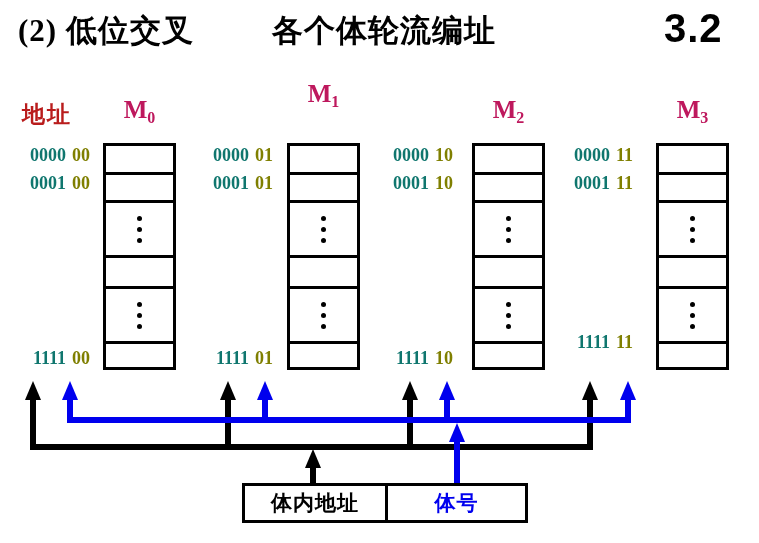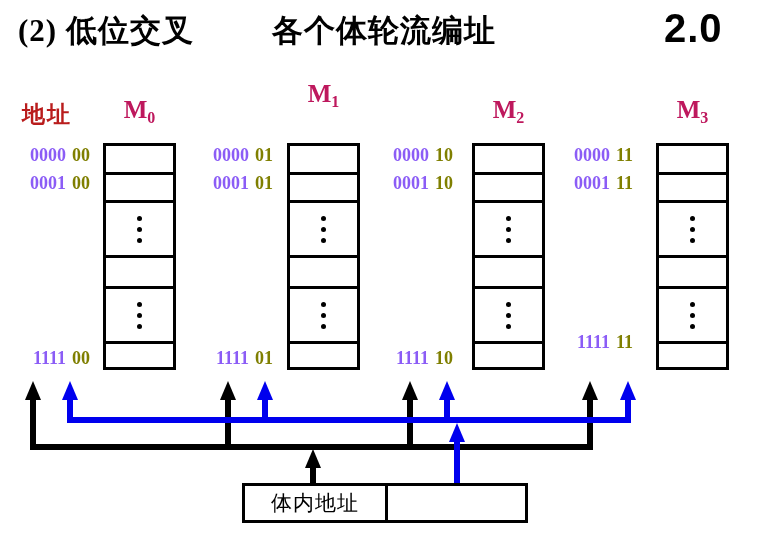--- a/index.html
+++ b/index.html
@@ -34,21 +34,21 @@
   .bank .cell + .cell{border-top:3px solid #000;}
   .c1{height:26px;} .c2{height:28px;} .c3{height:55px;}
   .c4{height:31px;} .c5{height:55px;} .c6{height:26px;}
   .vdots{display:flex;flex-direction:column;gap:6px;}
   .vdots span{width:5px;height:5px;border-radius:50%;background:#000;display:block;}
 
   
   .addr{
     font-size:18px;font-weight:bold;white-space:nowrap;text-align:right;width:110px;
   }
-  .addr .body{color:#8b5cf6;text-align:right;}
+  .addr .body{color:#0f766e;text-align:right;}
   .addr .bank-bits{color:#7f7f00;margin-left:6px;}
 
   
   .hline-black{background:#000;height:6px;z-index:2;}
   .hline-blue{background:#0000ee;height:6px;z-index:3;}
   .shaft-black{background:#000;width:6px;z-index:2;}
   .shaft-blue{background:#0000ee;width:6px;z-index:3;}
   .head{
     width:0;height:0;border-left:8px solid transparent;border-right:8px solid transparent;
     z-index:4;
@@ -56,31 +56,31 @@
   .head-black{border-bottom:19px solid #000;}
   .head-blue{border-bottom:19px solid #0000ee;}
 
   
   .decoder{
     left:242px;top:483px;width:286px;height:40px;border:3px solid #000;background:#fff;
     box-sizing:border-box;display:flex;z-index:4;
   }
   .decoder .field{
     display:flex;align-items:center;justify-content:center;
-    font-size:21px;font-weight:normal;letter-spacing:1px;white-space:nowrap;
+    font-size:21px;font-weight:bold;letter-spacing:1px;white-space:nowrap;
   }
   .decoder .field-left{flex:0 0 140px;border-right:3px solid #000;color:#000;}
   .decoder .field-right{flex:1;color:#0000ee;}
 </style>
 </head>
 <body>
 
 <div class="abs title-part" style="left:18px;top:10px">(2) 低位交叉</div>
 <div class="abs title-part" style="left:272px;top:10px">各个体轮流编址</div>
-<div class="abs section-num" style="left:664px;top:6px">2.0</div>
+<div class="abs section-num" style="left:664px;top:6px">3.2</div>
 
 <div class="abs addr-header" style="left:22px;top:99px">地址</div>
 
 <div class="abs bank-label" style="left:103px;top:96px">
   <span>M</span><span class="sub">0</span>
 </div>
 <div class="abs bank-label" style="left:287px;top:80px">
   <span>M</span><span class="sub">1</span>
 </div>
 <div class="abs bank-label" style="left:472px;top:96px">
@@ -231,13 +231,14 @@
 <div class="abs head head-blue" style="left:439px;top:381px"></div>
 <div class="abs head head-blue" style="left:620px;top:381px"></div>
 
 <div class="abs shaft-black" style="left:310px;top:467px;height:16px"></div>
 <div class="abs head head-black" style="left:305px;top:449px"></div>
 <div class="abs shaft-blue" style="left:454px;top:441px;height:42px"></div>
 <div class="abs head head-blue" style="left:449px;top:423px"></div>
 
 <div class="abs decoder">
   <div class="field field-left">体内地址</div>
+  <div class="field field-right">体号</div>
 </div>
 
 </body></html>

